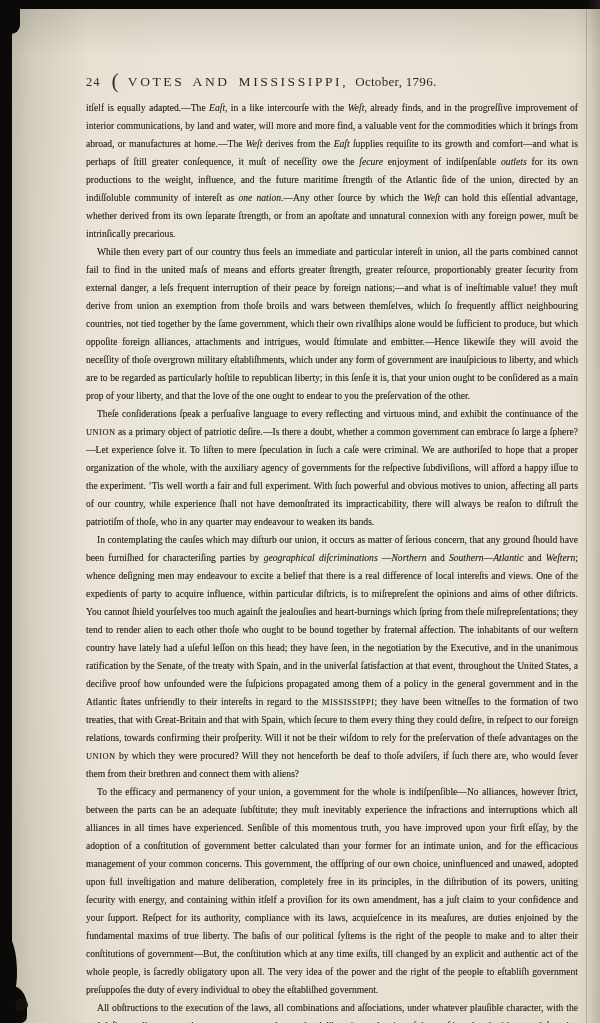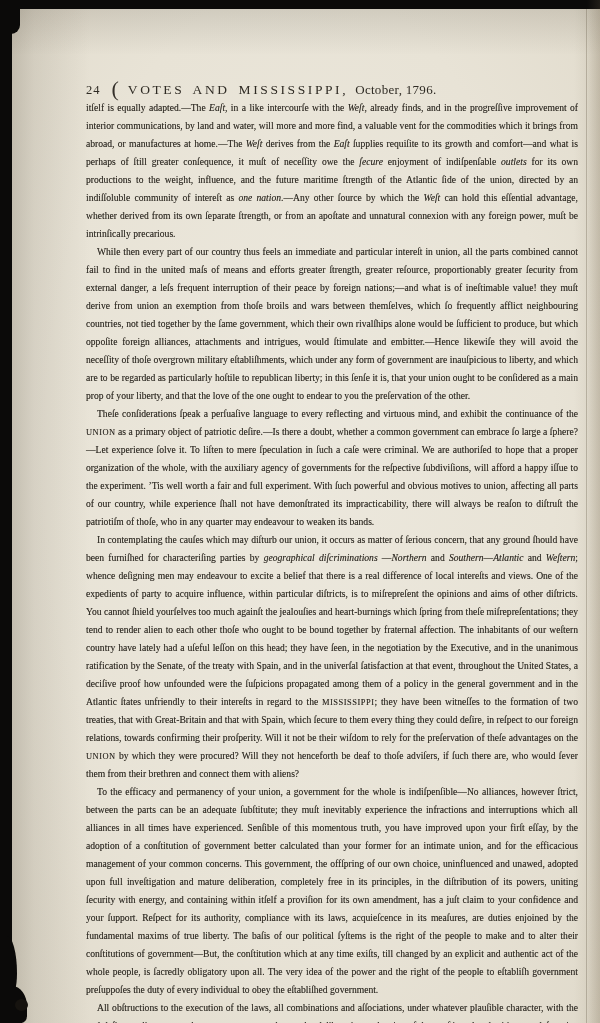--- a/index.html
+++ b/index.html
@@ -23,21 +23,21 @@
   .edge-left-bump { position: absolute; left: 0; top: 0; width: 20px; height: 34px; background: #0b0a09; border-radius: 0 0 9px 0; }
   .blot-1 { position: absolute; left: 0; top: 936px; width: 17px; height: 62px; background: #0b0a09; border-radius: 0 60% 40% 0; }
   .blot-2 { position: absolute; left: 0; top: 986px; width: 27px; height: 37px; background: #0b0a09; border-radius: 0 55% 20% 0; }
   .blot-3 { position: absolute; left: 15px; top: 999px; width: 13px; height: 12px; background: #16130f; border-radius: 50%; }
   .edge-right-line  { position: absolute; right: 13px; top: 9px; width: 1px; height: 1014px; background: rgba(90,80,60,0.30); }
   .edge-right-shade { position: absolute; right: 0; top: 0; width: 13px; height: 1023px;
                       background: linear-gradient(90deg, rgba(0,0,0,0) 0%, rgba(120,105,80,0.20) 100%); }
 
   
   .page-header {
-    position: absolute; left: 86px; top: 82px; width: 492px;
+    position: absolute; left: 86px; top: 74px; width: 492px;
     display: flex; align-items: baseline; color: #2f2b24; white-space: nowrap;
   }
   .pagenum { font-size: 12.5px; letter-spacing: 1px; }
   .bracket { font-size: 22px; line-height: 10px; margin: 0 9px 0 11px; transform: translateY(2px); color: #35302a; }
   .title   { font-size: 13.5px; letter-spacing: 2.6px; word-spacing: 3px; }
   .date    { font-size: 13px; margin-left: 7px; letter-spacing: 0.3px; }
 
   
   .body-text {
     position: absolute; left: 86px; top: 99px; width: 492px;

